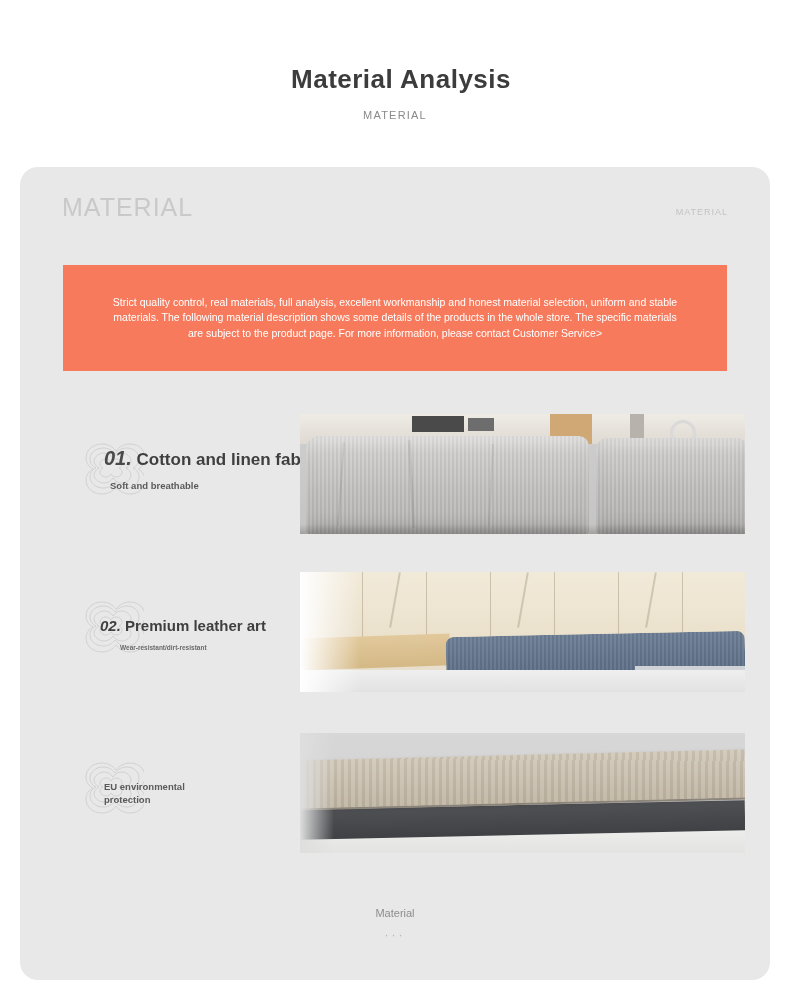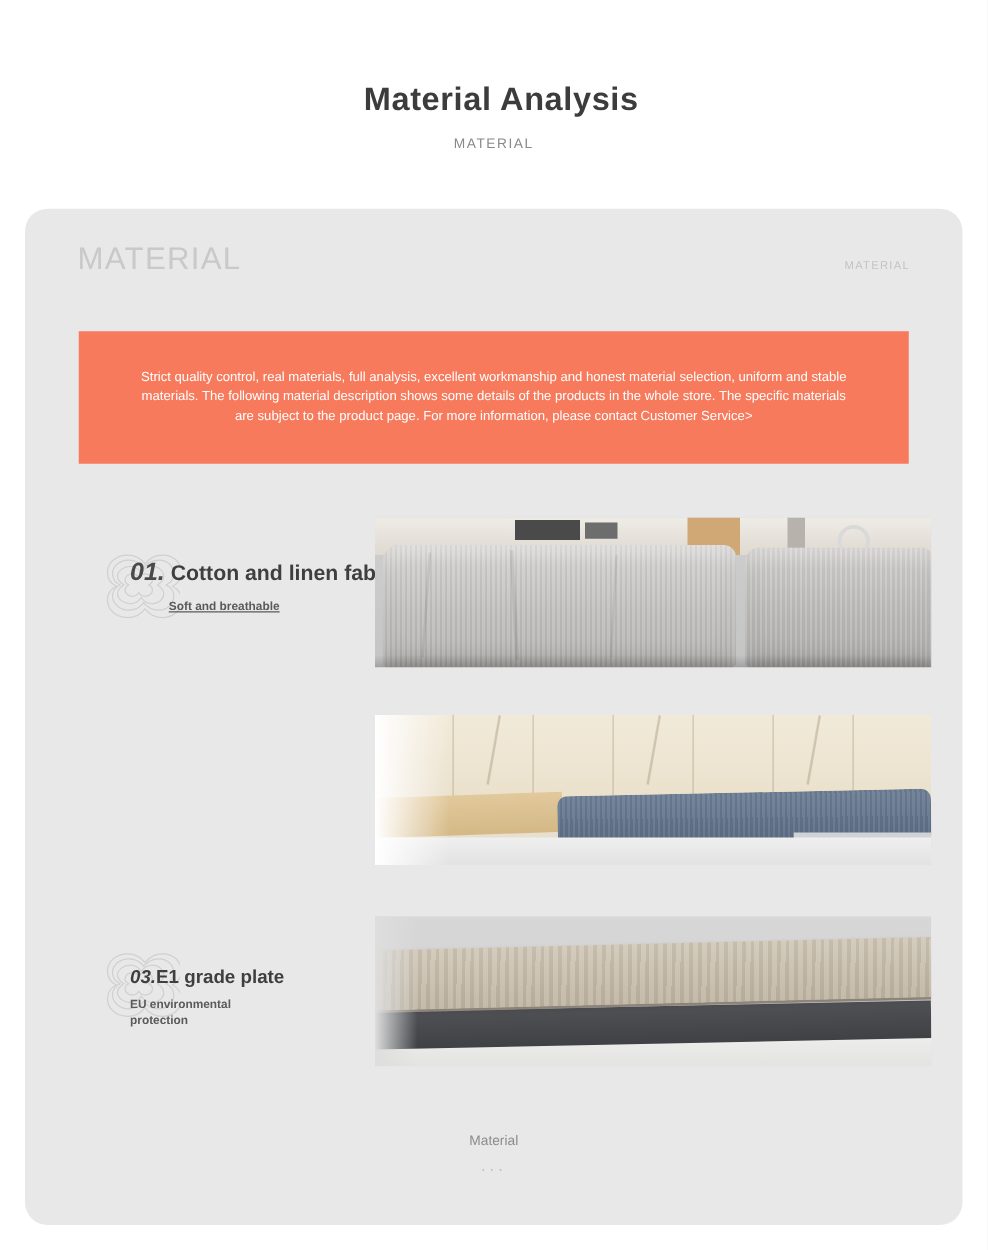--- a/index.html
+++ b/index.html
@@ -141,21 +141,21 @@
     color: #5a5a5a;
     font-weight: bold;
     margin-top: 7px;
     line-height: 13px;
   }
 
   
   .row-1 .row-text { left: 42px; top: 33px; }
   .row-1 .row-num-title { font-size: 17px; }
   .row-1 .row-num-title .num { font-size: 20px; color:#4a4a4a; }
-  .row-1 .row-sub { margin-left: 31px; margin-top: 9px; text-decoration: underline; }
+  .row-1 .row-sub { margin-left: 6px; margin-top: 9px; }
 
   .row-2 .row-text { left: 38px; top: 45px; }
   .row-2 .row-sub { margin-left: 20px; font-size: 6.5px; color:#6a6a6a; }
 
   .row-3 .row-text { left: 42px; top: 40px; }
   .row-3 .row-sub { width: 105px; }
 
   
   .photo {
     position: absolute;
@@ -325,20 +325,39 @@
         <div class="p1-cush-r"></div>
         <div class="p1-fold1"></div>
         <div class="p1-fold2"></div>
         <div class="p1-fold3"></div>
         <div class="p1-shadow"></div>
       </div>
     </div>
   </div>
 
   <div class="row row-2">
+    <div class="row-left">
+      <span class="blob">
+        <svg width="64" height="62" viewBox="0 0 64 62">
+          <g fill="none" stroke="#bdbdbd" stroke-width="1">
+            <path d="M22 10c-9 0-16 6-16 14 0 5 3 9 7 11-4 2-7 6-7 11 0 8 7 14 16 14 6 0 11-3 14-7 3 4 8 7 14 7 9 0 15-6 15-14 0-5-3-9-7-11 4-2 7-6 7-11 0-8-6-14-15-14-6 0-11 3-14 7-3-4-8-7-14-7z"></path>
+            <path d="M23 14c-7 0-13 5-13 11 0 4 2 7 6 9-4 2-6 5-6 9 0 6 6 11 13 11 5 0 9-2 12-6 3 4 7 6 12 6 7 0 12-5 12-11 0-4-2-7-6-9 4-2 6-5 6-9 0-6-5-11-12-11-5 0-9 2-12 6-3-4-7-6-12-6z"></path>
+            <path d="M24 19c-5 0-10 4-10 8 0 3 2 5 5 7-3 2-5 4-5 7 0 4 5 8 10 8 4 0 7-2 9-5 2 3 5 5 9 5 5 0 9-4 9-8 0-3-2-5-5-7 3-2 5-4 5-7 0-4-4-8-9-8-4 0-7 2-9 5-2-3-5-5-9-5z"></path>
+            <path d="M26 25c-3 0-6 2-6 5 0 2 1 3 3 4-2 1-3 2-3 4 0 3 3 5 6 5 2 0 4-1 5-3 1 2 3 3 5 3 3 0 6-2 6-5 0-2-1-3-3-4 2-1 3-2 3-4 0-3-3-5-6-5-2 0-4 1-5 3-1-2-3-3-5-3z"></path>
+          </g>
+        </svg>
+      </span>
+      <div class="row-text">
+        <div class="row-num-title">
+          <span class="num">02.</span>
+          <span>Premium leather art</span>
+        </div>
+        <div class="row-sub">Wear-resistant/dirt-resistant</div>
+      </div>
+    </div>
     <div class="photo" style="top:0;">
       <div class="photo-inner">
         <div class="p2-bg"></div>
         <div class="p2-panel">
           <div class="seam" style="left:48px;"></div>
           <div class="seam" style="left:112px;"></div>
           <div class="seam" style="left:176px;"></div>
           <div class="seam" style="left:240px;"></div>
           <div class="seam" style="left:304px;"></div>
           <div class="seam" style="left:368px;"></div>
@@ -361,23 +380,20 @@
         <svg width="64" height="62" viewBox="0 0 64 62">
           <g fill="none" stroke="#bdbdbd" stroke-width="1">
             <path d="M22 10c-9 0-16 6-16 14 0 5 3 9 7 11-4 2-7 6-7 11 0 8 7 14 16 14 6 0 11-3 14-7 3 4 8 7 14 7 9 0 15-6 15-14 0-5-3-9-7-11 4-2 7-6 7-11 0-8-6-14-15-14-6 0-11 3-14 7-3-4-8-7-14-7z"></path>
             <path d="M23 14c-7 0-13 5-13 11 0 4 2 7 6 9-4 2-6 5-6 9 0 6 6 11 13 11 5 0 9-2 12-6 3 4 7 6 12 6 7 0 12-5 12-11 0-4-2-7-6-9 4-2 6-5 6-9 0-6-5-11-12-11-5 0-9 2-12 6-3-4-7-6-12-6z"></path>
             <path d="M24 19c-5 0-10 4-10 8 0 3 2 5 5 7-3 2-5 4-5 7 0 4 5 8 10 8 4 0 7-2 9-5 2 3 5 5 9 5 5 0 9-4 9-8 0-3-2-5-5-7 3-2 5-4 5-7 0-4-4-8-9-8-4 0-7 2-9 5-2-3-5-5-9-5z"></path>
             <path d="M26 25c-3 0-6 2-6 5 0 2 1 3 3 4-2 1-3 2-3 4 0 3 3 5 6 5 2 0 4-1 5-3 1 2 3 3 5 3 3 0 6-2 6-5 0-2-1-3-3-4 2-1 3-2 3-4 0-3-3-5-6-5-2 0-4 1-5 3-1-2-3-3-5-3z"></path>
           </g>
         </svg>
       </span>
       <div class="row-text">
-        <div class="row-num-title">
-          <span class="num">03.</span><span>E1 grade plate</span>
-        </div>
         <div class="row-sub">EU environmental protection</div>
       </div>
     </div>
     <div class="photo" style="top:0;">
       <div class="photo-inner">
         <div class="p3-bg"></div>
         <div class="p3-mattress"></div>
         <div class="p3-dark"></div>
         <div class="p3-edge"></div>
         <div class="p3-board"></div>

